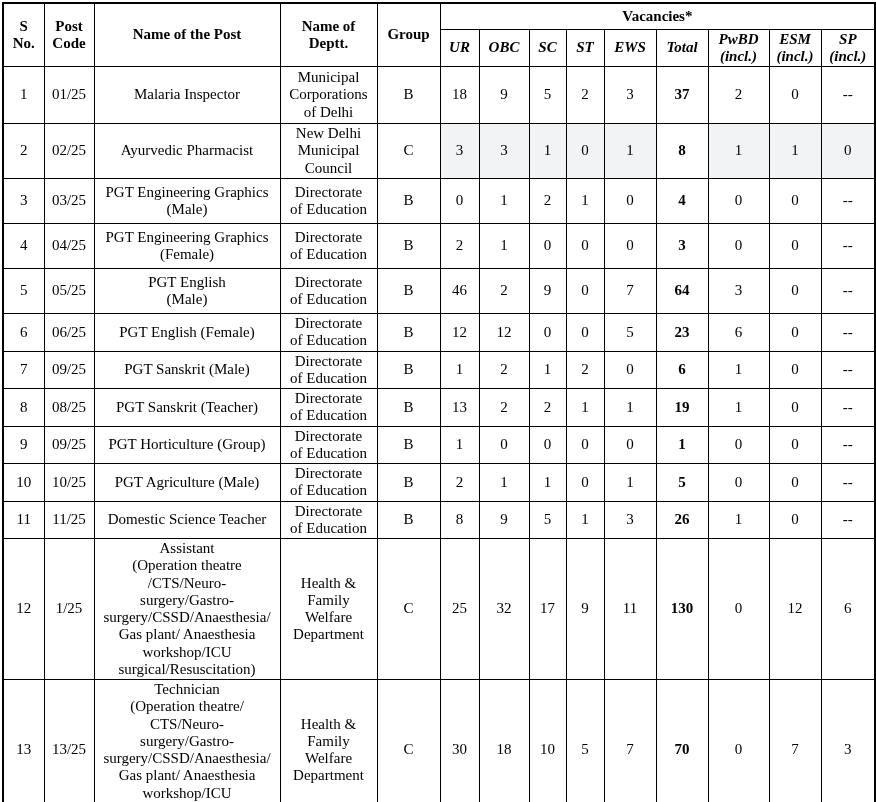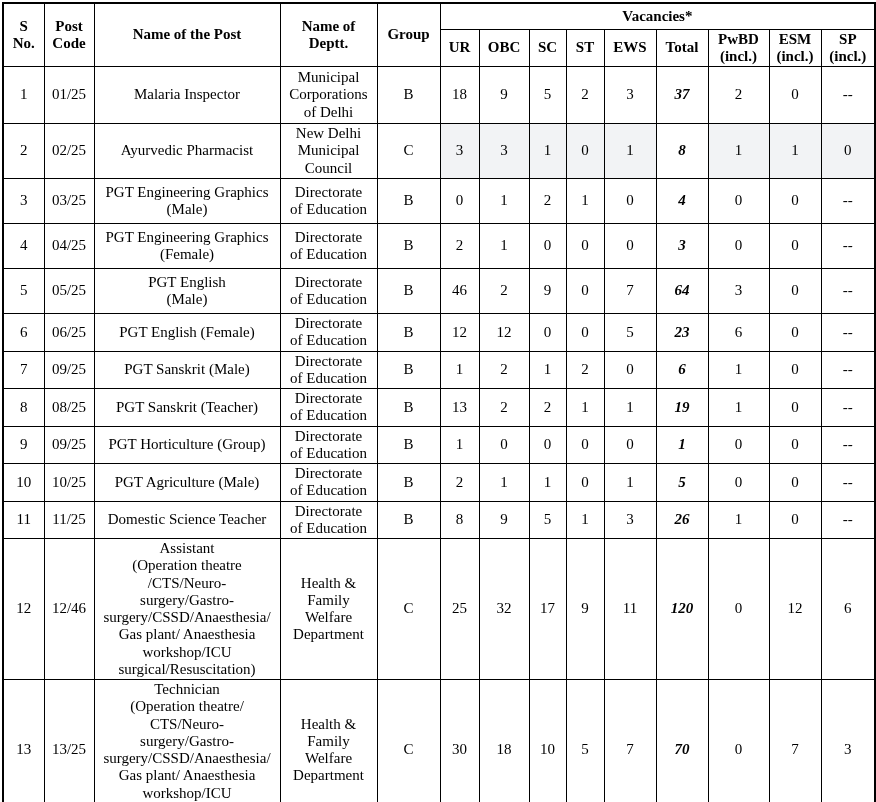--- a/index.html
+++ b/index.html
@@ -31,21 +31,20 @@
     font-size: 15px;
     line-height: 1.15;
     white-space: pre-line;
     overflow: hidden;
   }
   .vacancy-table th {
     font-weight: bold;
   }
   .vacancy-table td.total-cell {
     font-weight: bold;
-    font-style: italic;
   }
   .vacancy-table td.shaded {
     background: #f2f3f5;
   }
   
   col.col-s-no      { width: 41px; }
   col.col-post-code { width: 50px; }
   col.col-post-name { width: 186px; }
   col.col-deptt     { width: 97px; }
   col.col-group     { width: 63px; }
@@ -53,21 +52,21 @@
   col.col-obc       { width: 50px; }
   col.col-sc        { width: 37px; }
   col.col-st        { width: 38px; }
   col.col-ews       { width: 52px; }
   col.col-total     { width: 52px; }
   col.col-pwbd      { width: 61px; }
   col.col-esm       { width: 52px; }
   col.col-sp        { width: 54px; }
   
   thead tr.vacancies-span-row { height: 26px; }
-  thead tr.vacancies-sub-row  { height: 32px; }
+  thead tr.vacancies-sub-row  { height: 32px; font-style: italic; }
   tbody tr:nth-child(1)  { height: 57px; }
   tbody tr:nth-child(2)  { height: 55px; }
   tbody tr:nth-child(3)  { height: 45px; }
   tbody tr:nth-child(4)  { height: 45px; }
   tbody tr:nth-child(5)  { height: 45px; }
   tbody tr:nth-child(6)  { height: 37px; }
   tbody tr:nth-child(7)  { height: 37px; }
   tbody tr:nth-child(8)  { height: 37px; }
   tbody tr:nth-child(9)  { height: 37px; }
   tbody tr:nth-child(10) { height: 37px; }
@@ -311,40 +310,40 @@
           <td>5</td>
           <td>1</td>
           <td>3</td>
           <td class="total-cell">26</td>
           <td>1</td>
           <td>0</td>
           <td>--</td>
         </tr>
         <tr>
           <td>12</td>
-          <td>12/46</td>
+          <td>1/25</td>
           <td>Assistant
 (Operation theatre
 /CTS/Neuro-
 surgery/Gastro-
 surgery/CSSD/Anaesthesia/
 Gas plant/ Anaesthesia
 workshop/ICU
 surgical/Resuscitation)</td>
           <td>Health &amp;
 Family
 Welfare
 Department</td>
           <td>C</td>
           <td>25</td>
           <td>32</td>
           <td>17</td>
           <td>9</td>
           <td>11</td>
-          <td class="total-cell">120</td>
+          <td class="total-cell">130</td>
           <td>0</td>
           <td>12</td>
           <td>6</td>
         </tr>
         <tr>
           <td>13</td>
           <td>13/25</td>
           <td>Technician
 (Operation theatre/
 CTS/Neuro-

